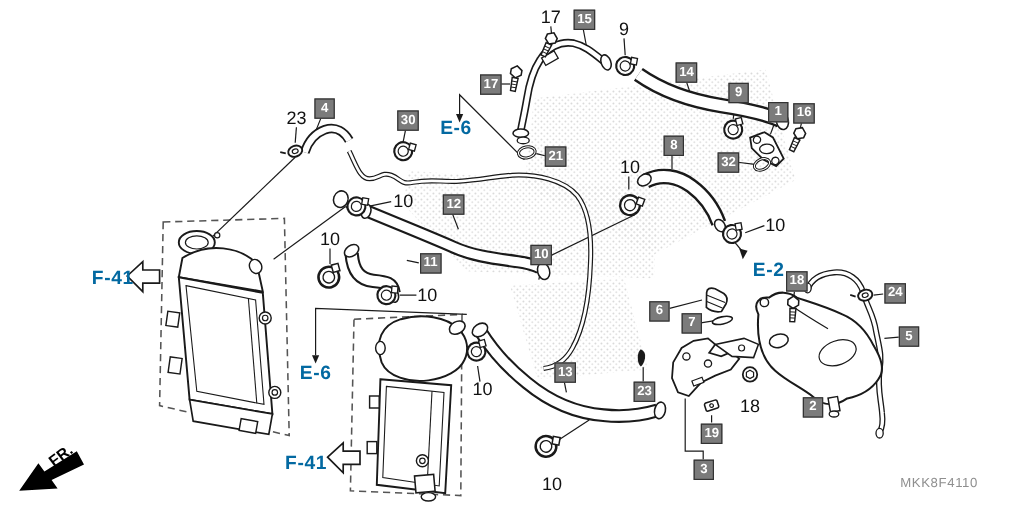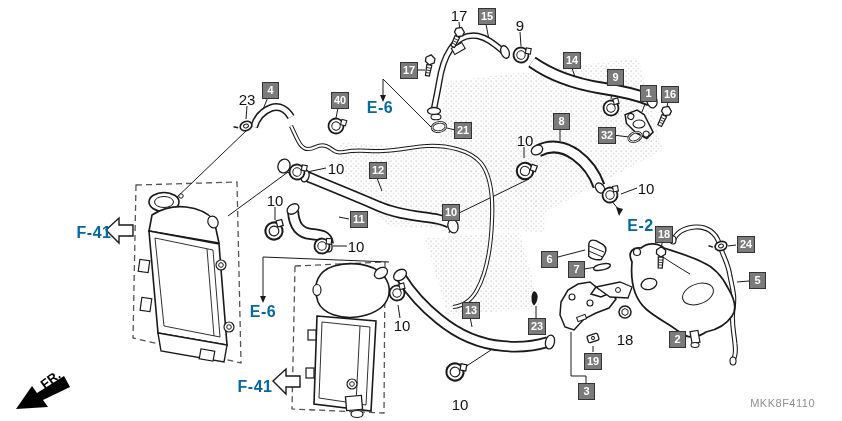--- a/index.html
+++ b/index.html
@@ -286,21 +286,21 @@
   </g>
   <g>
     <polygon points="16,409 32,386 37,393 64,376 70,387 43,400 48,407" fill="#000"></polygon>
   </g>
 </svg>
 
 <div class="fr-label">FR.</div>
 <div class="fig-code">MKK8F4110</div>
 
 <div class="refbox" style="left: 262px; top: 82px;">4</div>
-    <div class="refbox" style="left: 331px; top: 92px;">40</div>
+    <div class="refbox" style="left: 331px; top: 92px;">30</div>
     <div class="refbox" style="left: 400px; top: 62px;">17</div>
     <div class="refbox" style="left: 478px; top: 8px;">15</div>
     <div class="refbox" style="left: 563px; top: 52px;">14</div>
     <div class="refbox" style="left: 607px; top: 69px;">9</div>
     <div class="refbox" style="left: 640px; top: 85px;">1</div>
     <div class="refbox" style="left: 661px; top: 86px;">16</div>
     <div class="refbox" style="left: 598px; top: 127px;">32</div>
     <div class="refbox" style="left: 454px; top: 122px;">21</div>
     <div class="refbox" style="left: 369px; top: 162px;">12</div>
     <div class="refbox" style="left: 350px; top: 211px;">11</div>

